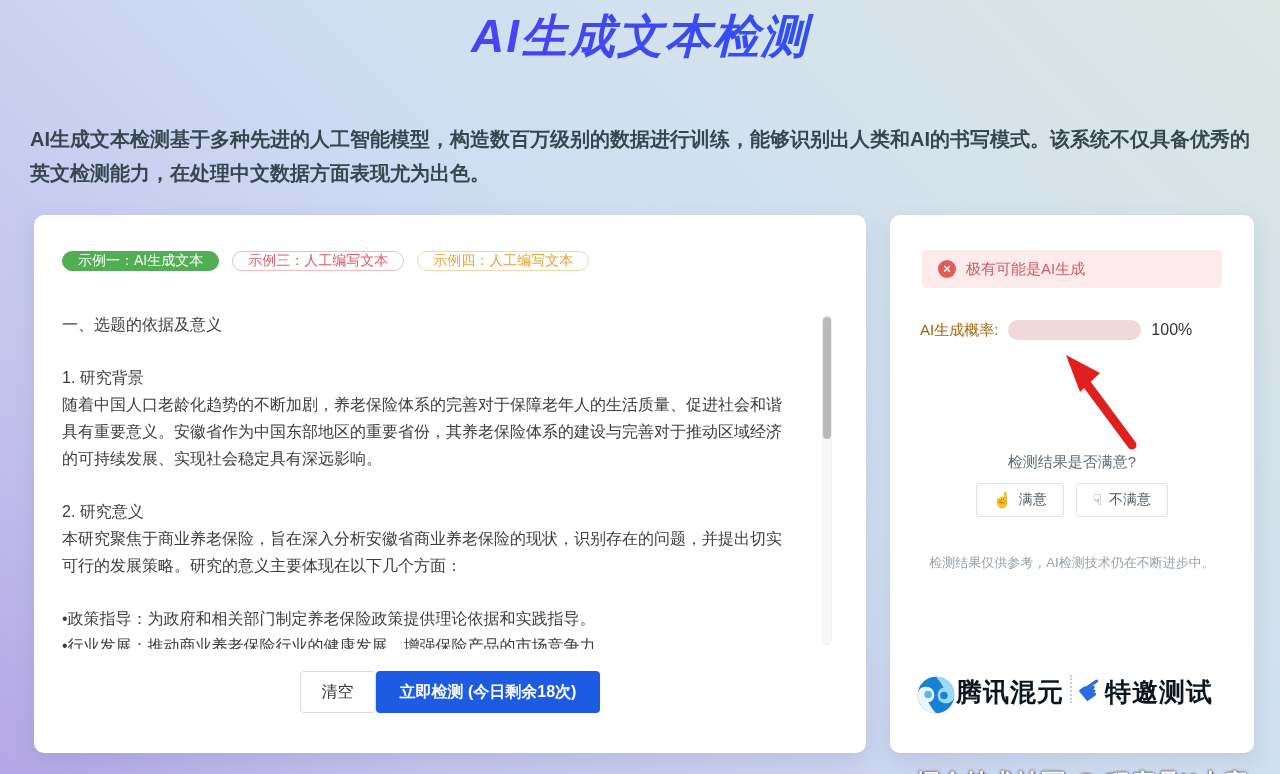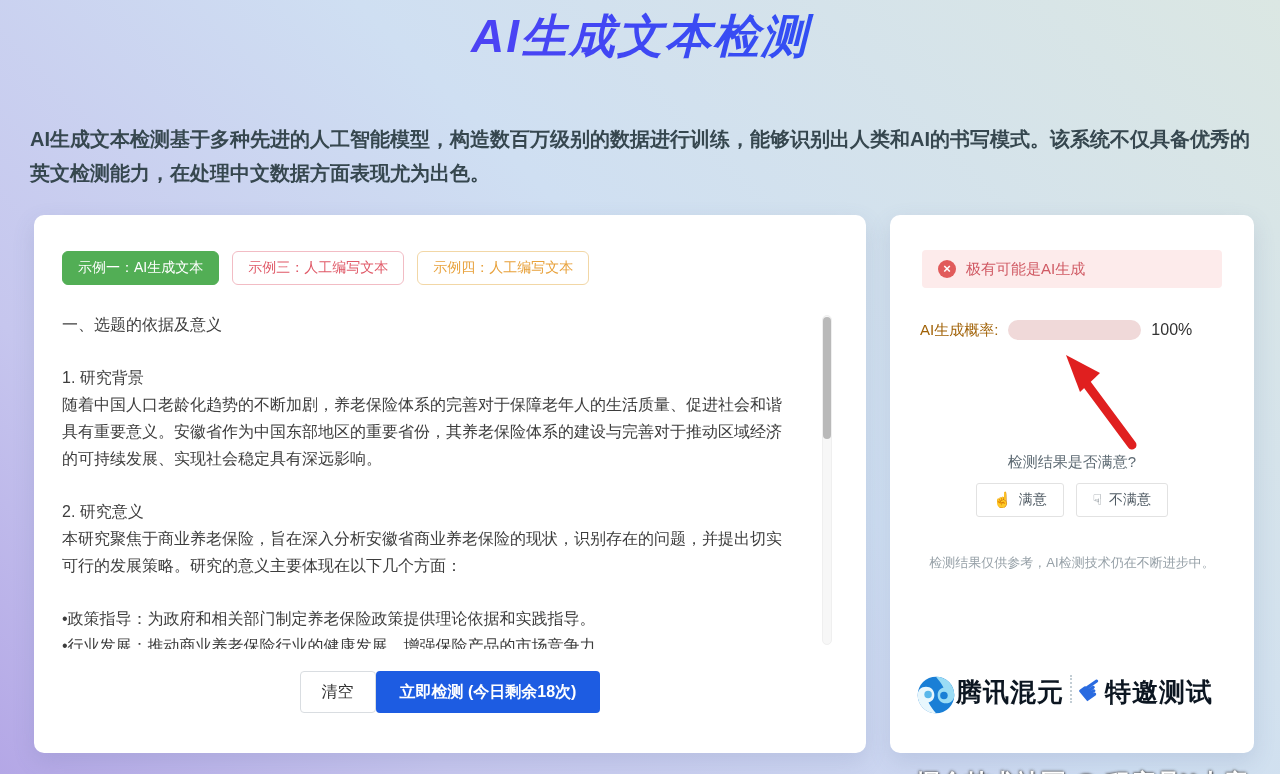--- a/index.html
+++ b/index.html
@@ -23,21 +23,21 @@
   .card {
     position:absolute; top:215px; background:#fff; border-radius:10px;
     box-shadow:0 8px 22px rgba(90,100,150,0.16);
   }
   .card.main { left:34px; width:832px; height:538px; }
   .card.result { left:890px; width:364px; height:538px; }
 
   
   .tabs { position:absolute; top:36px; left:28px; display:flex; gap:13px; }
   .tab {
-    font-size:14px; padding:7px 15px; border-radius:6px; border:1px solid transparent;
+    font-size:14px; padding:0 15px; border-radius:11px; border:1px solid transparent;
     background:#fff; cursor:pointer; white-space:nowrap;
   }
   .tab.t0 { background:#52ae55; color:#fff; border-color:#52ae55; }
   .tab.t1 { color:#4a98e8; border-color:#9ec9f0; }
   .tab.t2 { color:#e05a68; border-color:#f2bcc4; }
   .tab.t3 { color:#e8a23c; border-color:#f2d7a6; }
 
   
   .editor {
     position:absolute; top:96px; left:28px; width:776px; height:338px;

